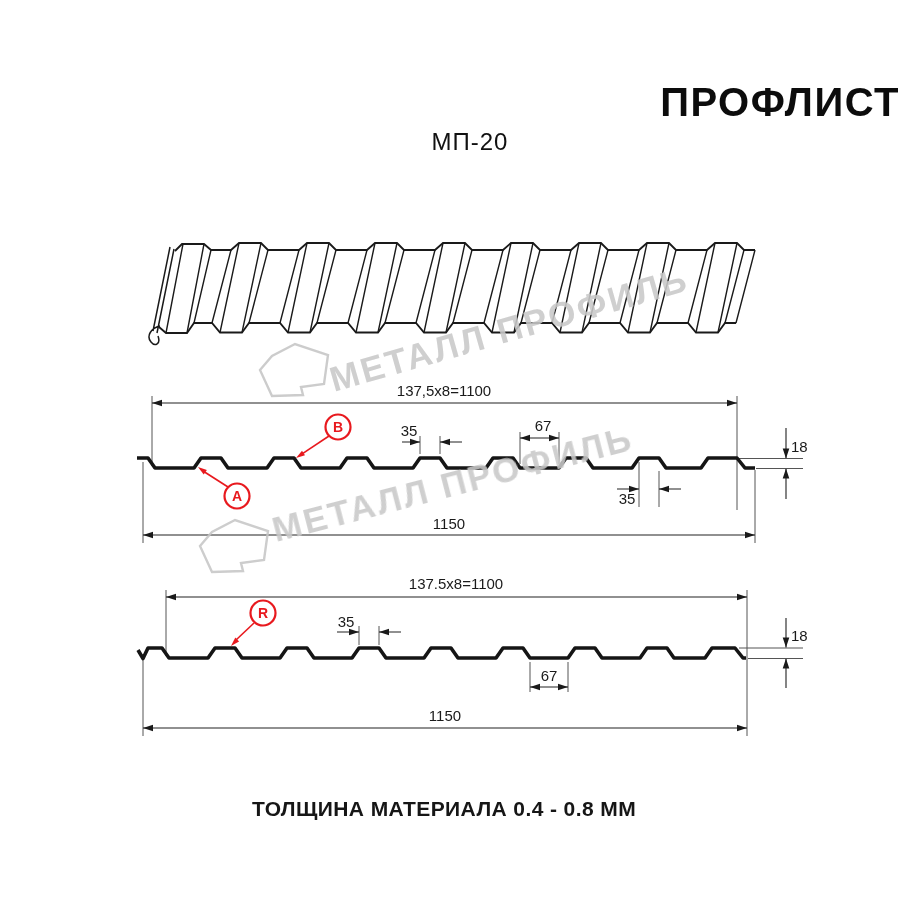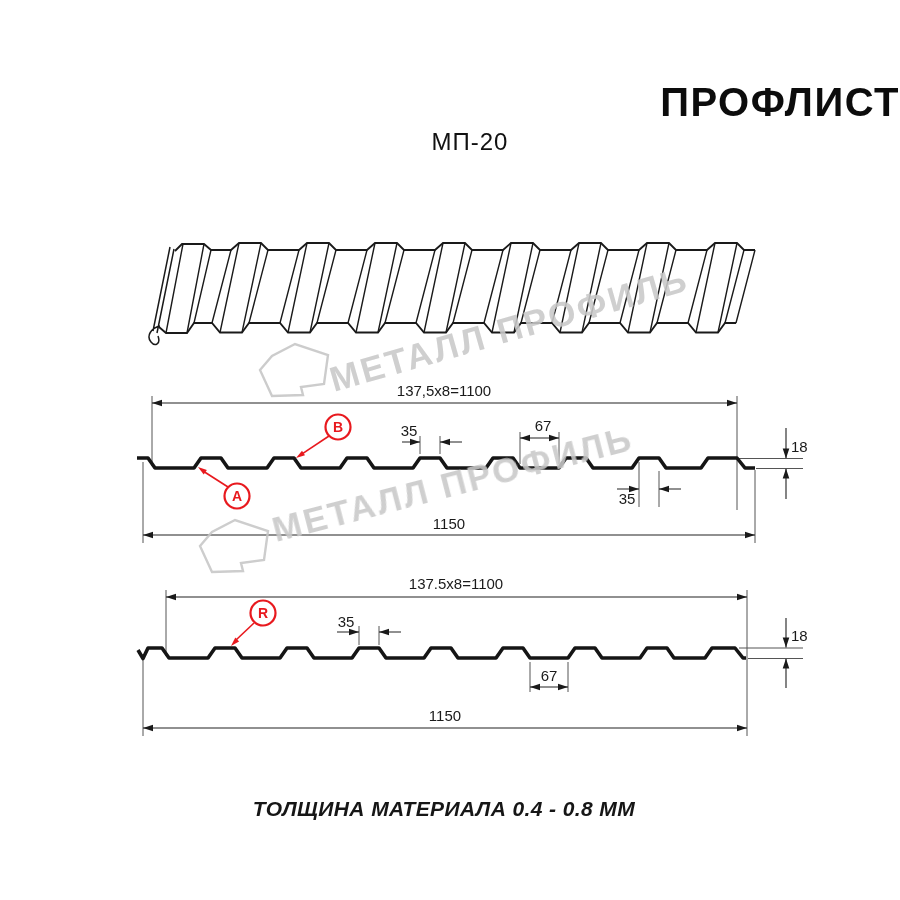--- a/index.html
+++ b/index.html
@@ -4,21 +4,21 @@
 <style>
   html,body{margin:0;padding:0;}
   body{width:900px;height:900px;background:#ffffff;position:relative;
        font-family:"Liberation Sans", sans-serif;overflow:hidden;}
   .canvas{position:absolute;left:0;top:0;width:900px;height:900px;}
   .hdr-title{position:absolute;left:0;top:80px;width:900px;text-align:right;
     font-size:40px;font-weight:bold;letter-spacing:1.5px;color:#0c0c0c;}
   .hdr-sub{position:absolute;left:0;top:128px;width:900px;text-align:center;
     font-size:24px;font-weight:normal;letter-spacing:1px;color:#111;margin-left:20px;}
   .ftr{position:absolute;left:0;top:797px;width:888px;text-align:center;
-    font-size:21px;font-weight:bold;letter-spacing:0.4px;color:#161616;font-style:italic;}
+    font-size:21px;font-weight:bold;letter-spacing:0.4px;color:#161616;}
   svg{position:absolute;left:0;top:0;}
   .dim-text{font-size:15px;fill:#1a1a1a;}
   .red-letter{font-size:14px;font-weight:bold;fill:#e8191e;}
   .wm-text{font-size:35px;font-weight:bold;letter-spacing:2.5px;fill:#c9c9c9;}
 </style>
 </head>
 <body>
 
 <div class="hdr-title">ПРОФЛИСТ</div>
 <div class="hdr-sub">МП-20</div>

